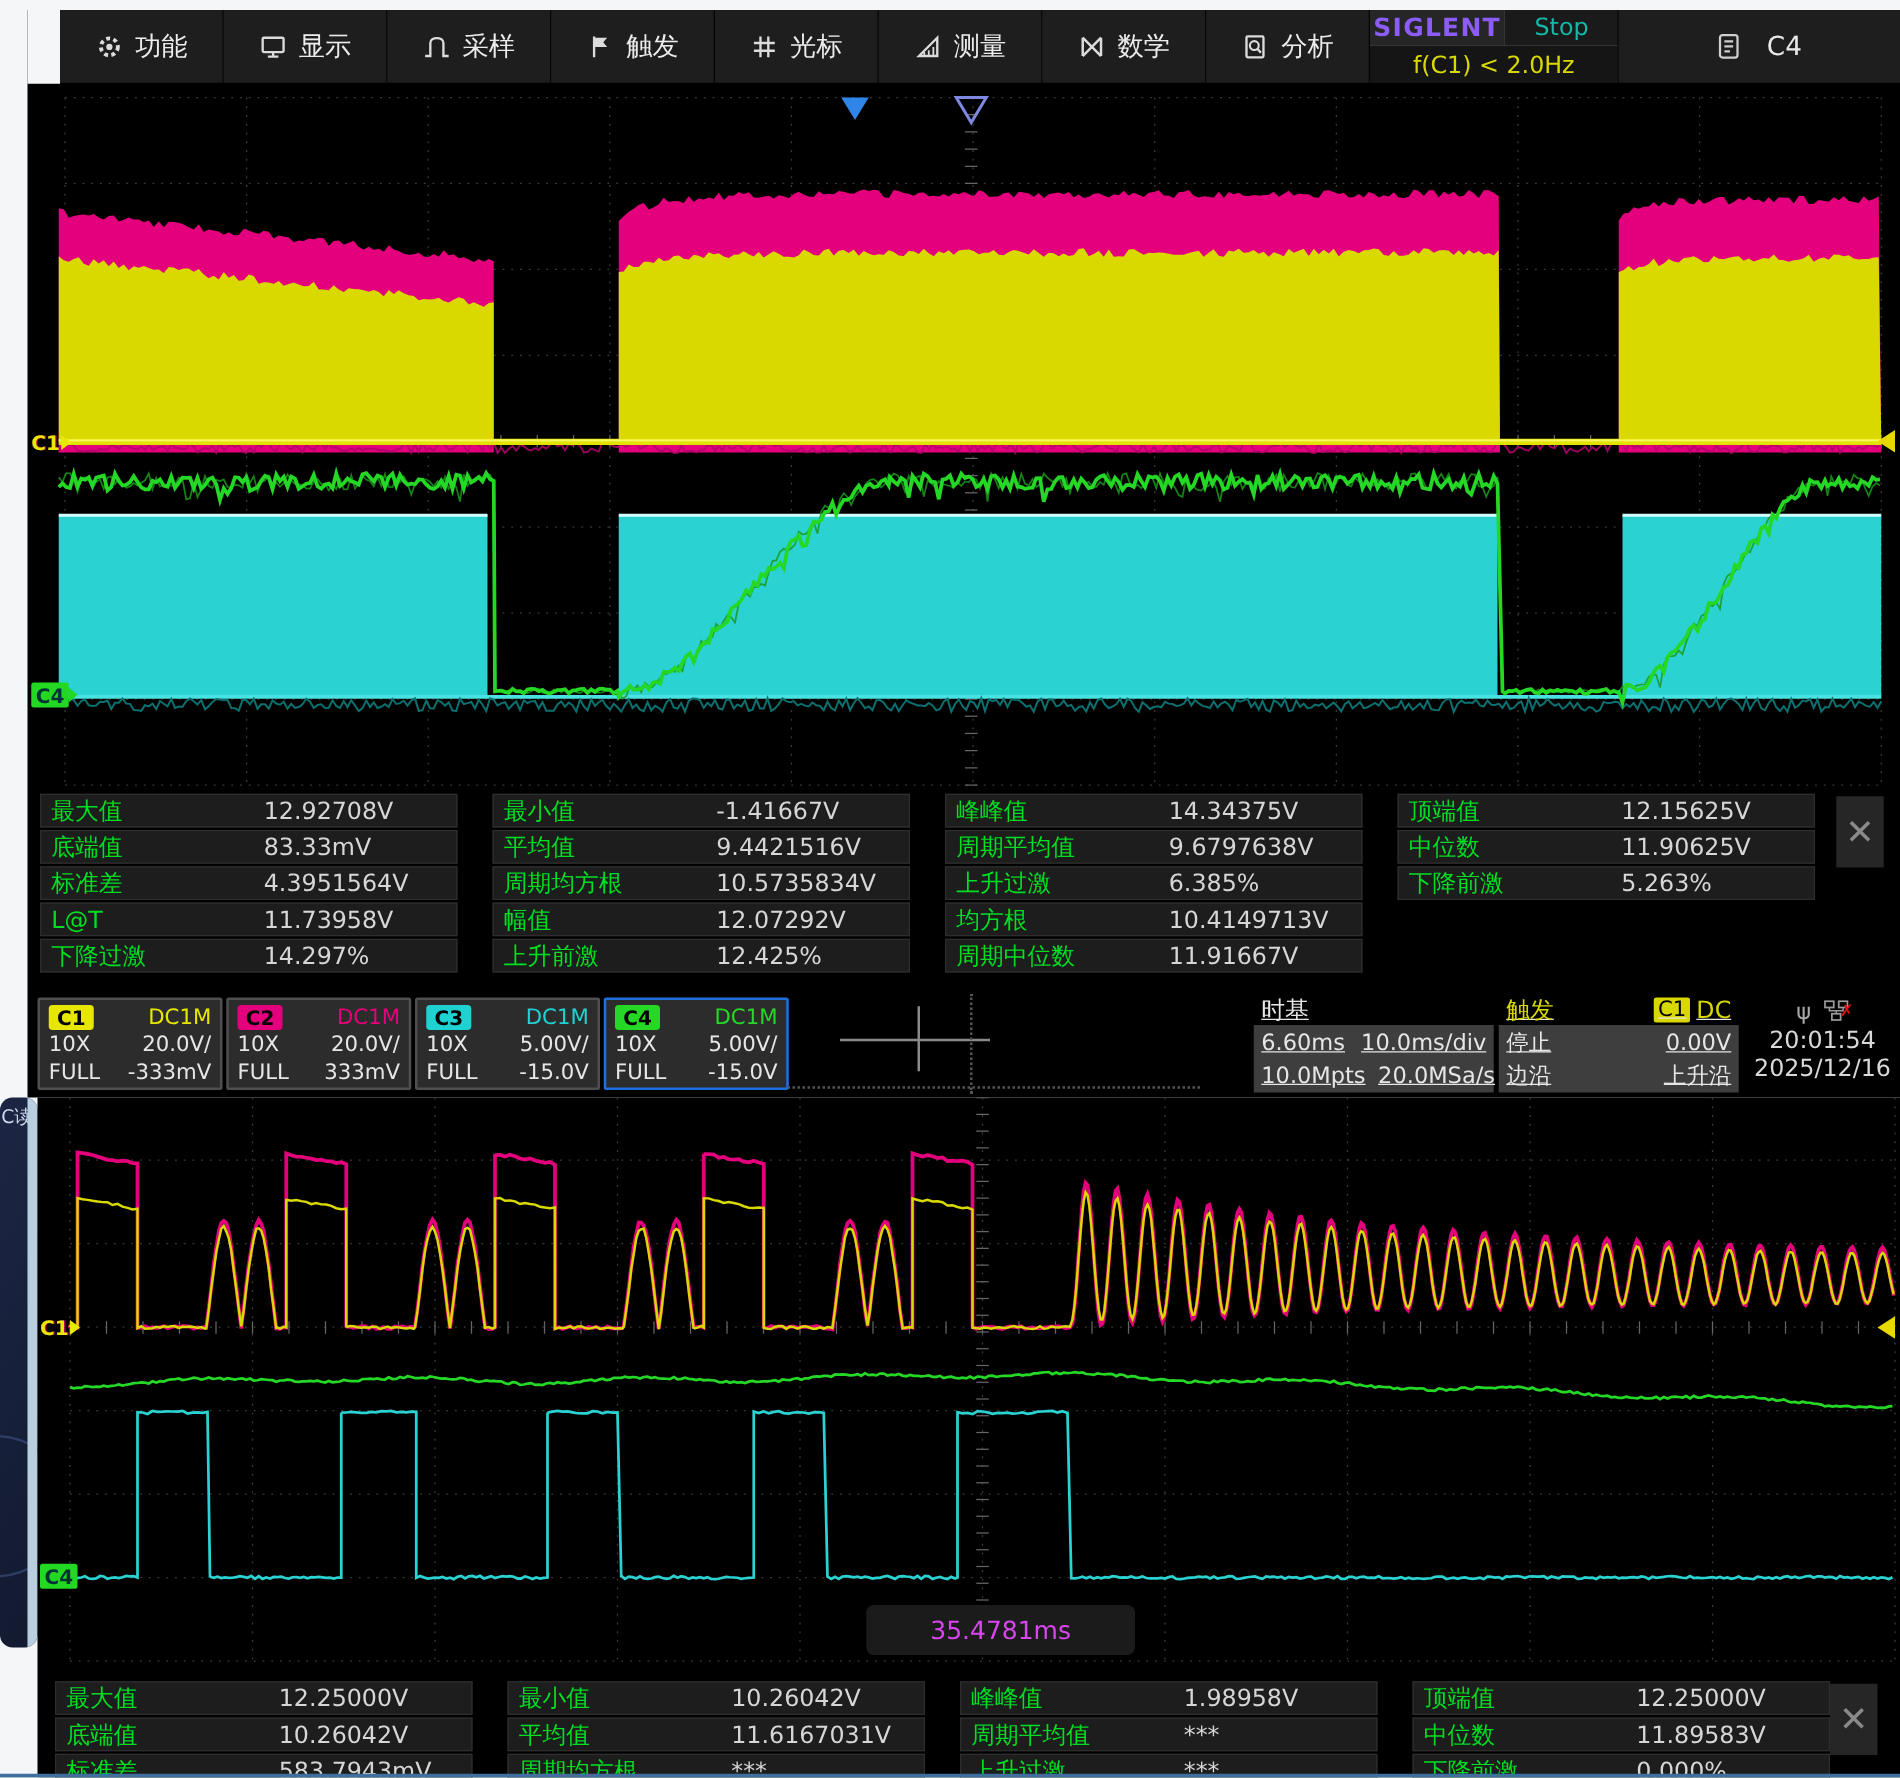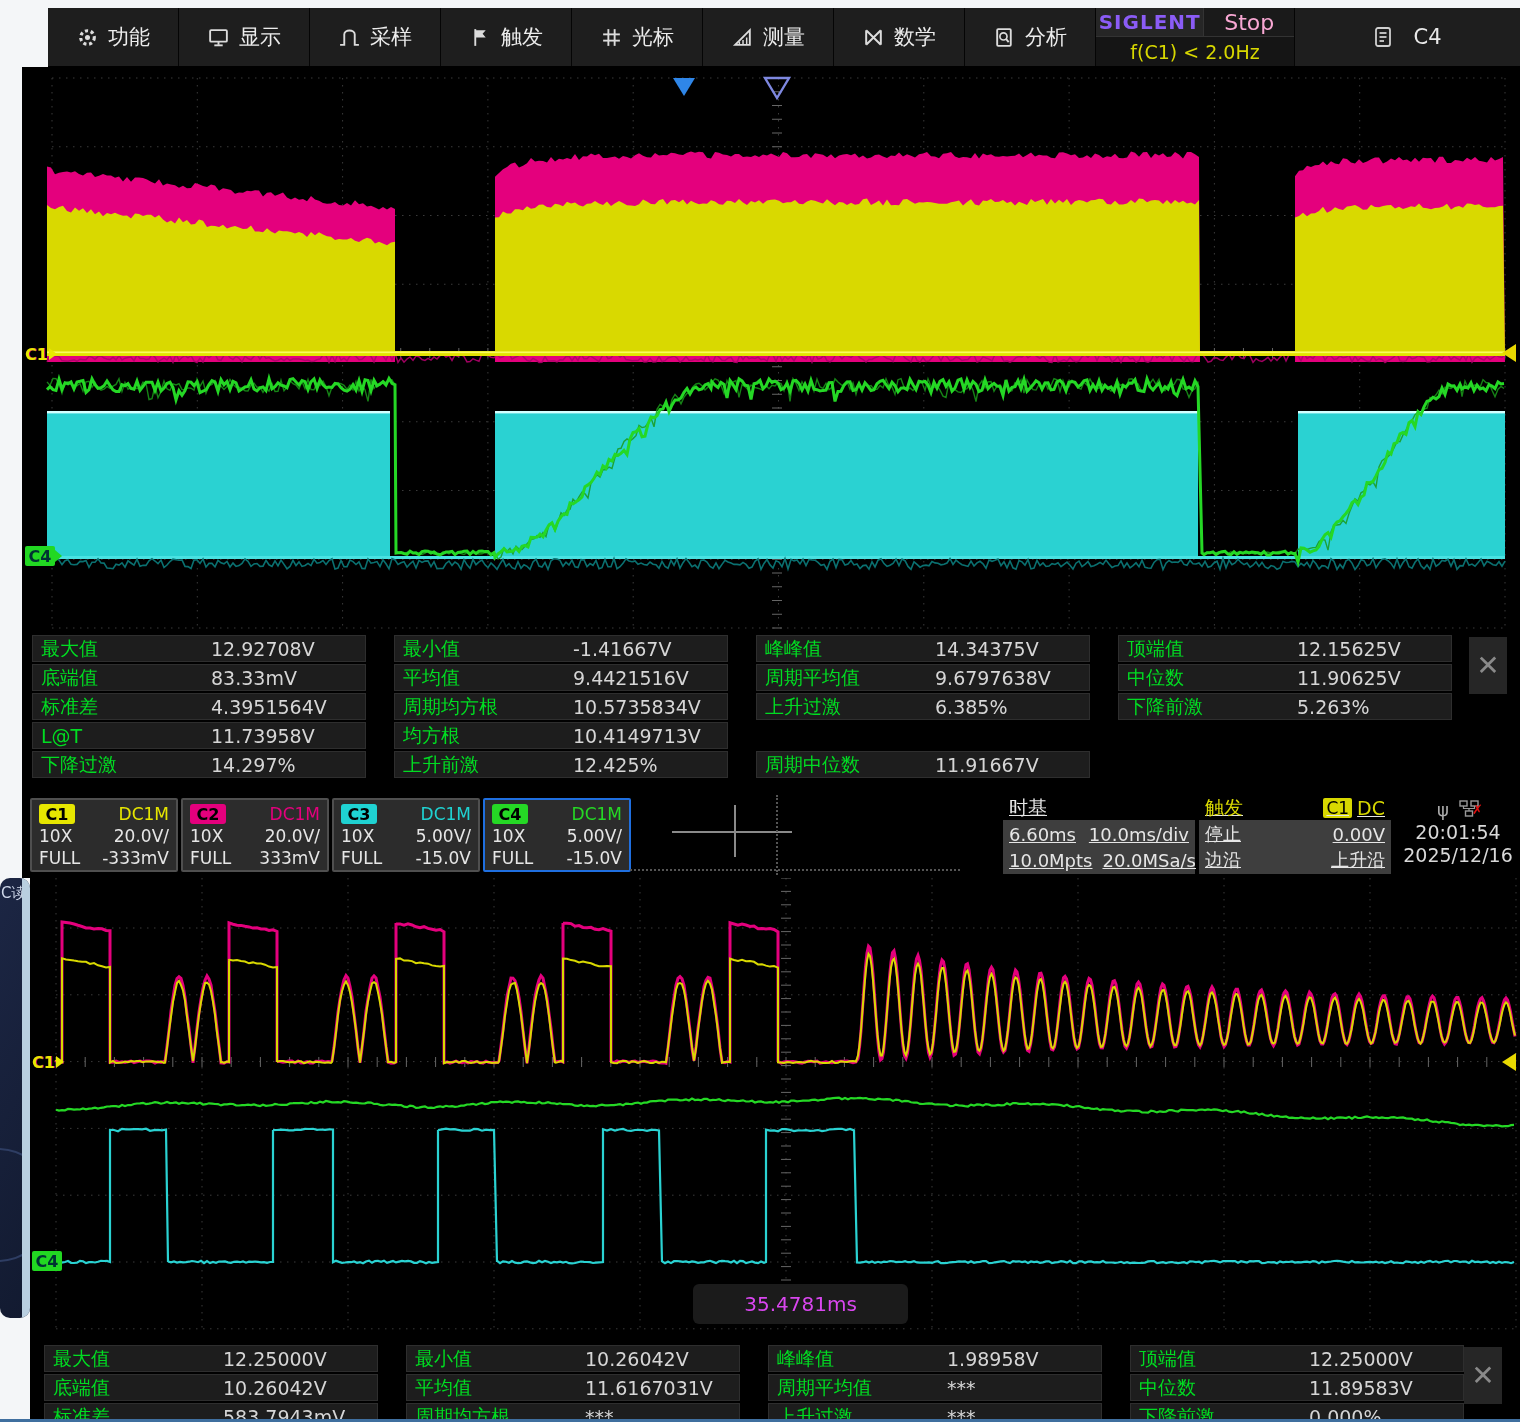--- a/index.html
+++ b/index.html
@@ -14,21 +14,21 @@
   #left-window .arc{position:absolute;left:-60px;top:270px;width:110px;height:110px;border:2px solid #2e3d63;border-radius:50%;}
   #taskbar-line{left:0;top:1419px;width:1520px;height:3px;background:#3f6f9f;}
   .white-corner{left:0;top:0;width:26px;height:59px;background:#f4f6f8;}
   
   .menu-bar{left:26px;top:0;width:1472px;height:58px;background:#1d1d1d;display:flex;align-items:stretch;}
   .menu-item{width:130px;display:flex;align-items:center;justify-content:center;gap:9px;border-right:1px solid #050505;background:#1e1e1e;color:#ececec;font-size:21px;cursor:default;}
   .menu-item svg{flex:0 0 auto;}
   .sig-block{width:198px;display:grid;grid-template-rows:29px 29px;border-right:1px solid #050505;background:#1a1a1a;}
   .sig-row1{display:flex;border-bottom:1px solid #333;}
   .sig-brand{flex:1.2;display:flex;align-items:center;justify-content:center;background:#262626;color:#8b5cf6;font-weight:bold;font-size:20px;letter-spacing:1px;}
-  .sig-stop{flex:1;display:flex;align-items:center;justify-content:center;color:#f9a8d4;font-size:22px;border-left:1px solid #333;}
+  .sig-stop{flex:1;display:flex;align-items:center;justify-content:center;color:#14b8a6;font-size:19px;border-left:1px solid #333;}
   .sig-freq{display:flex;align-items:center;justify-content:center;color:#d8d800;font-size:19px;background:#151515;}
   .active-block{flex:1;display:flex;align-items:center;justify-content:center;gap:20px;color:#e8e8e8;font-size:21px;background:#1e1e1e;}
   
   .meas-table{width:1440px;}
   .meas-row{display:flex;height:27px;margin-bottom:2px;}
   .meas-group{display:flex;width:334px;margin-right:28px;background:#1d1d1d;border:1px solid #2e2e2e;box-sizing:border-box;align-items:center;overflow:hidden;}
   .meas-group:last-child{margin-right:0;}
   .ml{width:170px;padding-left:8px;color:#00dd22;font-size:19px;white-space:nowrap;}
   .mv{color:#d6d6d6;font-size:19px;white-space:nowrap;}
   .close-btn{width:38px;height:57px;background:#262626;color:#8a8a8a;font-size:28px;display:flex;align-items:center;justify-content:center;}
@@ -344,20 +344,24 @@
             <span class="ml">下降前激</span>
             <span class="mv">5.263%</span>
           </div>
         </div>
         <div class="meas-row">
           <div class="meas-group">
             <span class="ml">L@T</span>
             <span class="mv">11.73958V</span>
           </div>
           <div class="meas-group">
+            <span class="ml">幅值</span>
+            <span class="mv">12.07292V</span>
+          </div>
+          <div class="meas-group">
             <span class="ml">均方根</span>
             <span class="mv">10.4149713V</span>
           </div>
         </div>
         <div class="meas-row">
           <div class="meas-group">
             <span class="ml">下降过激</span>
             <span class="mv">14.297%</span>
           </div>
           <div class="meas-group">

